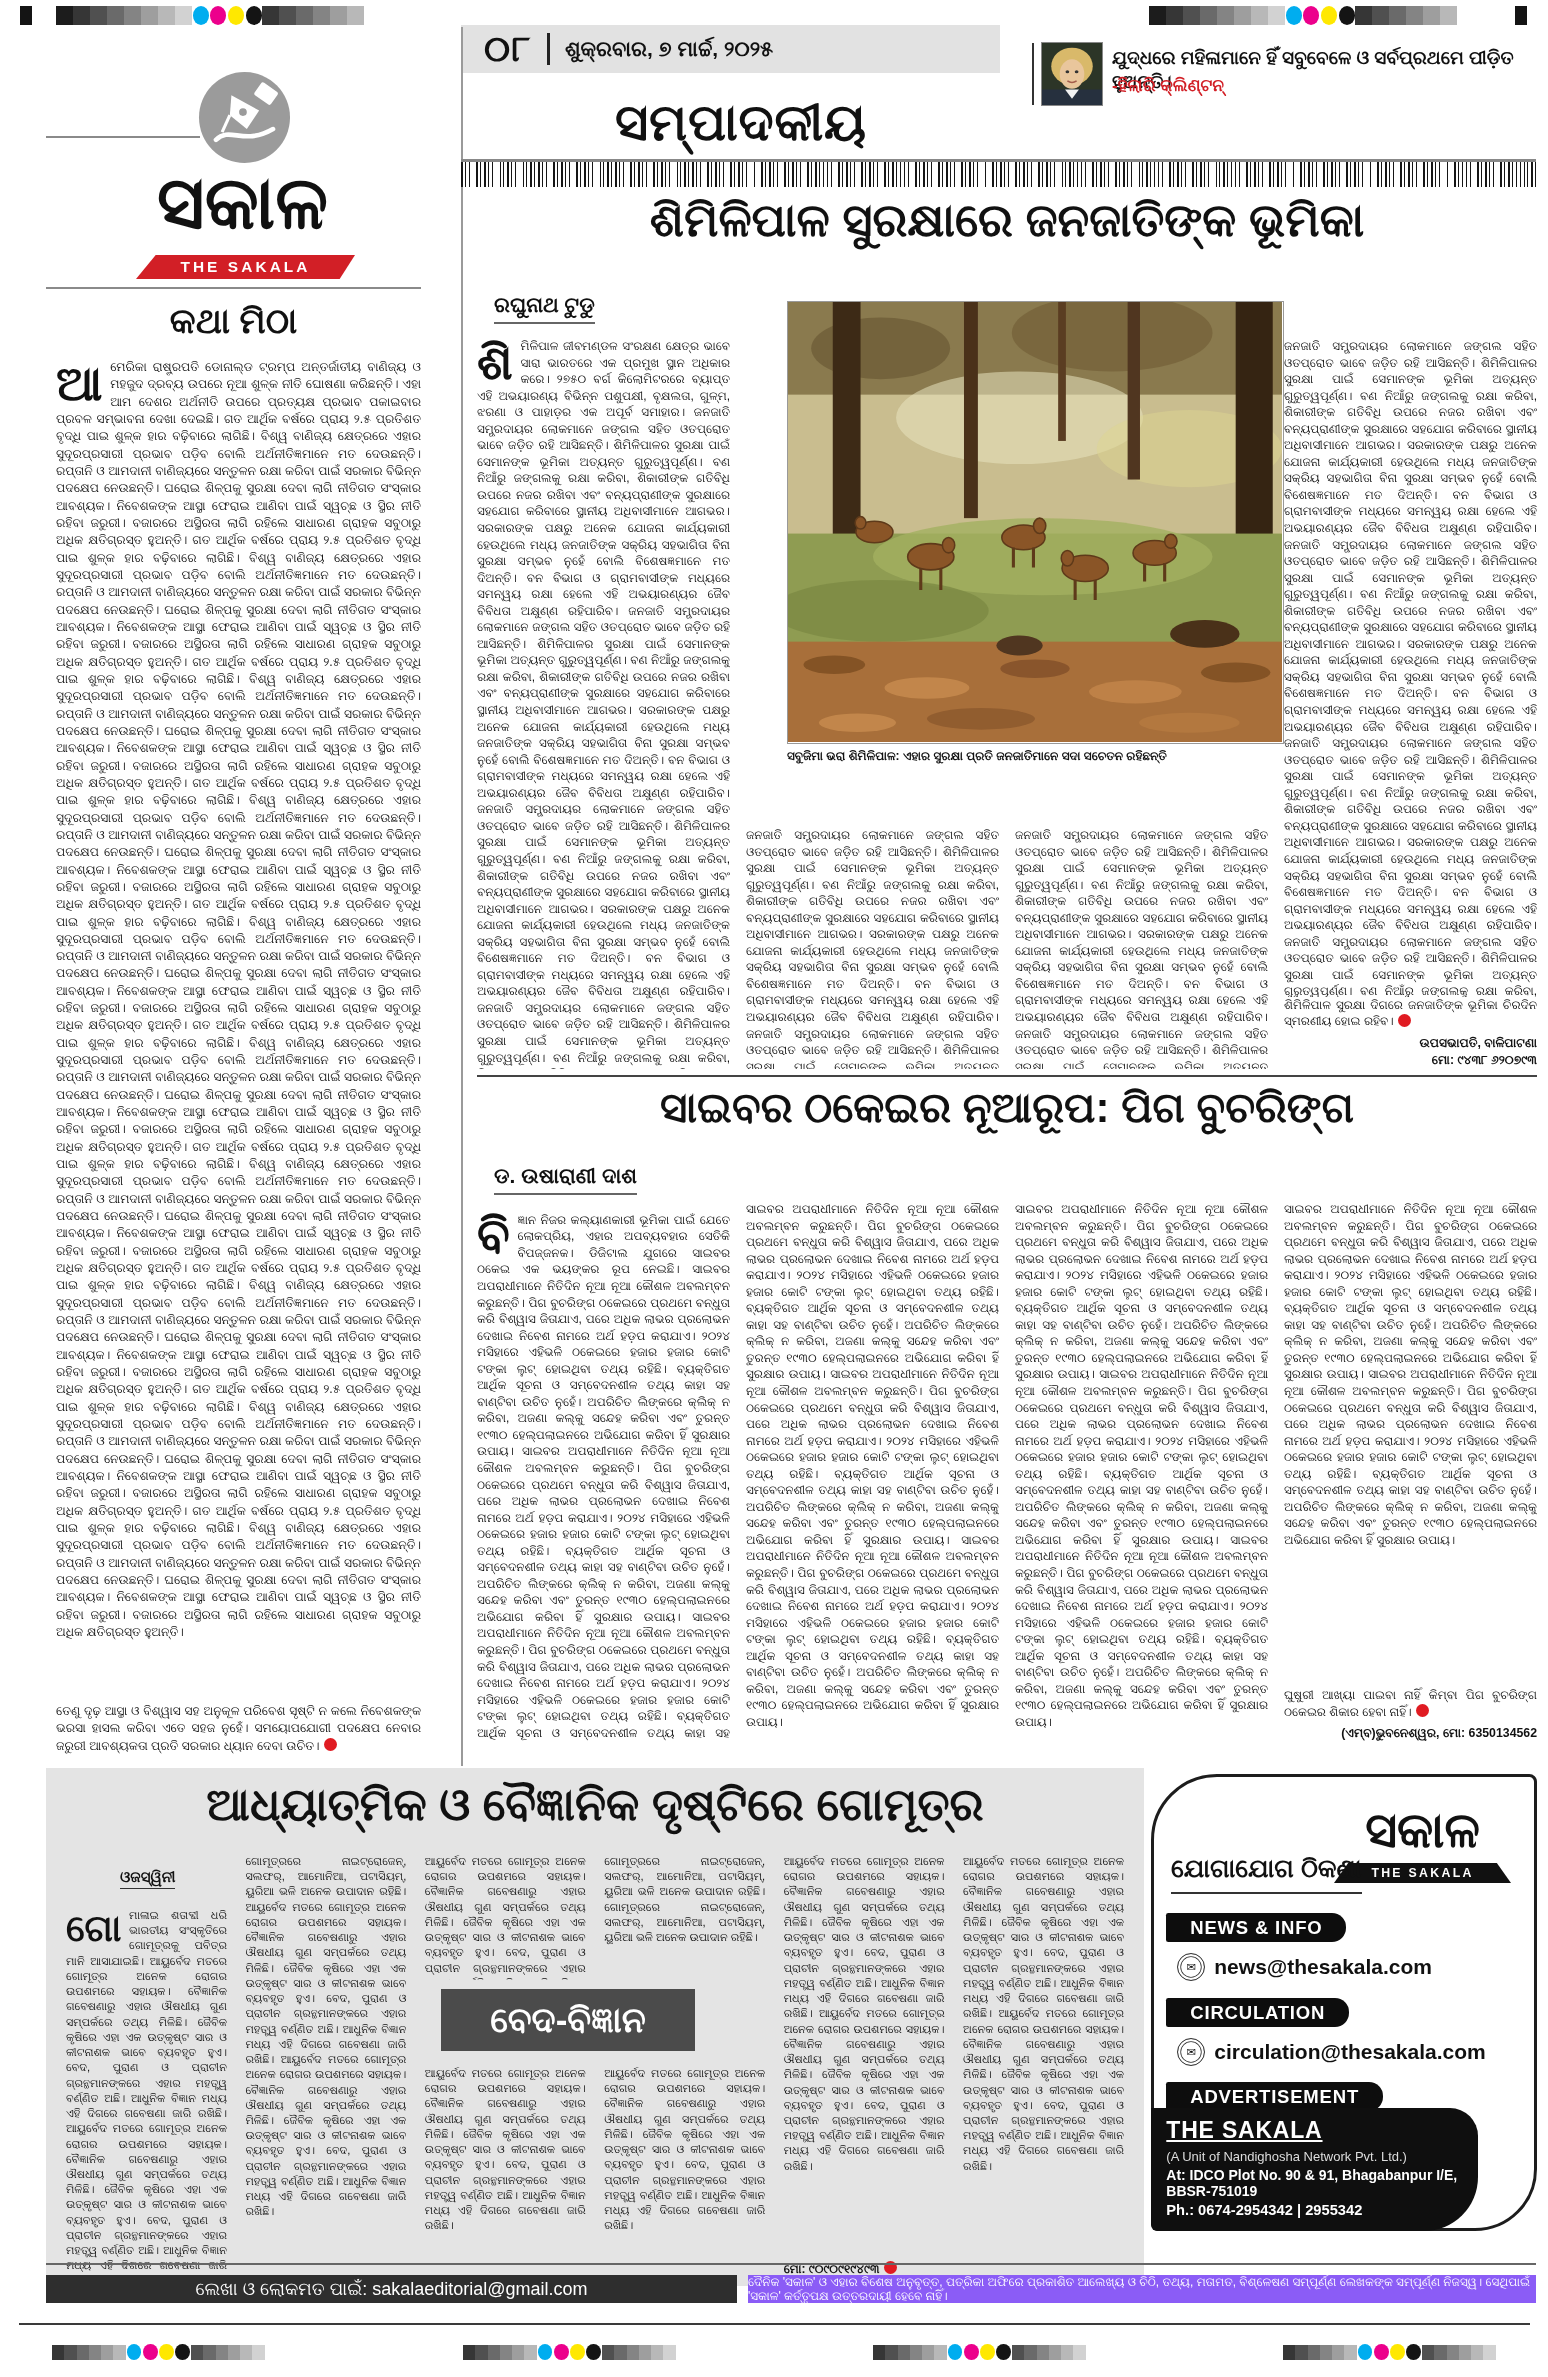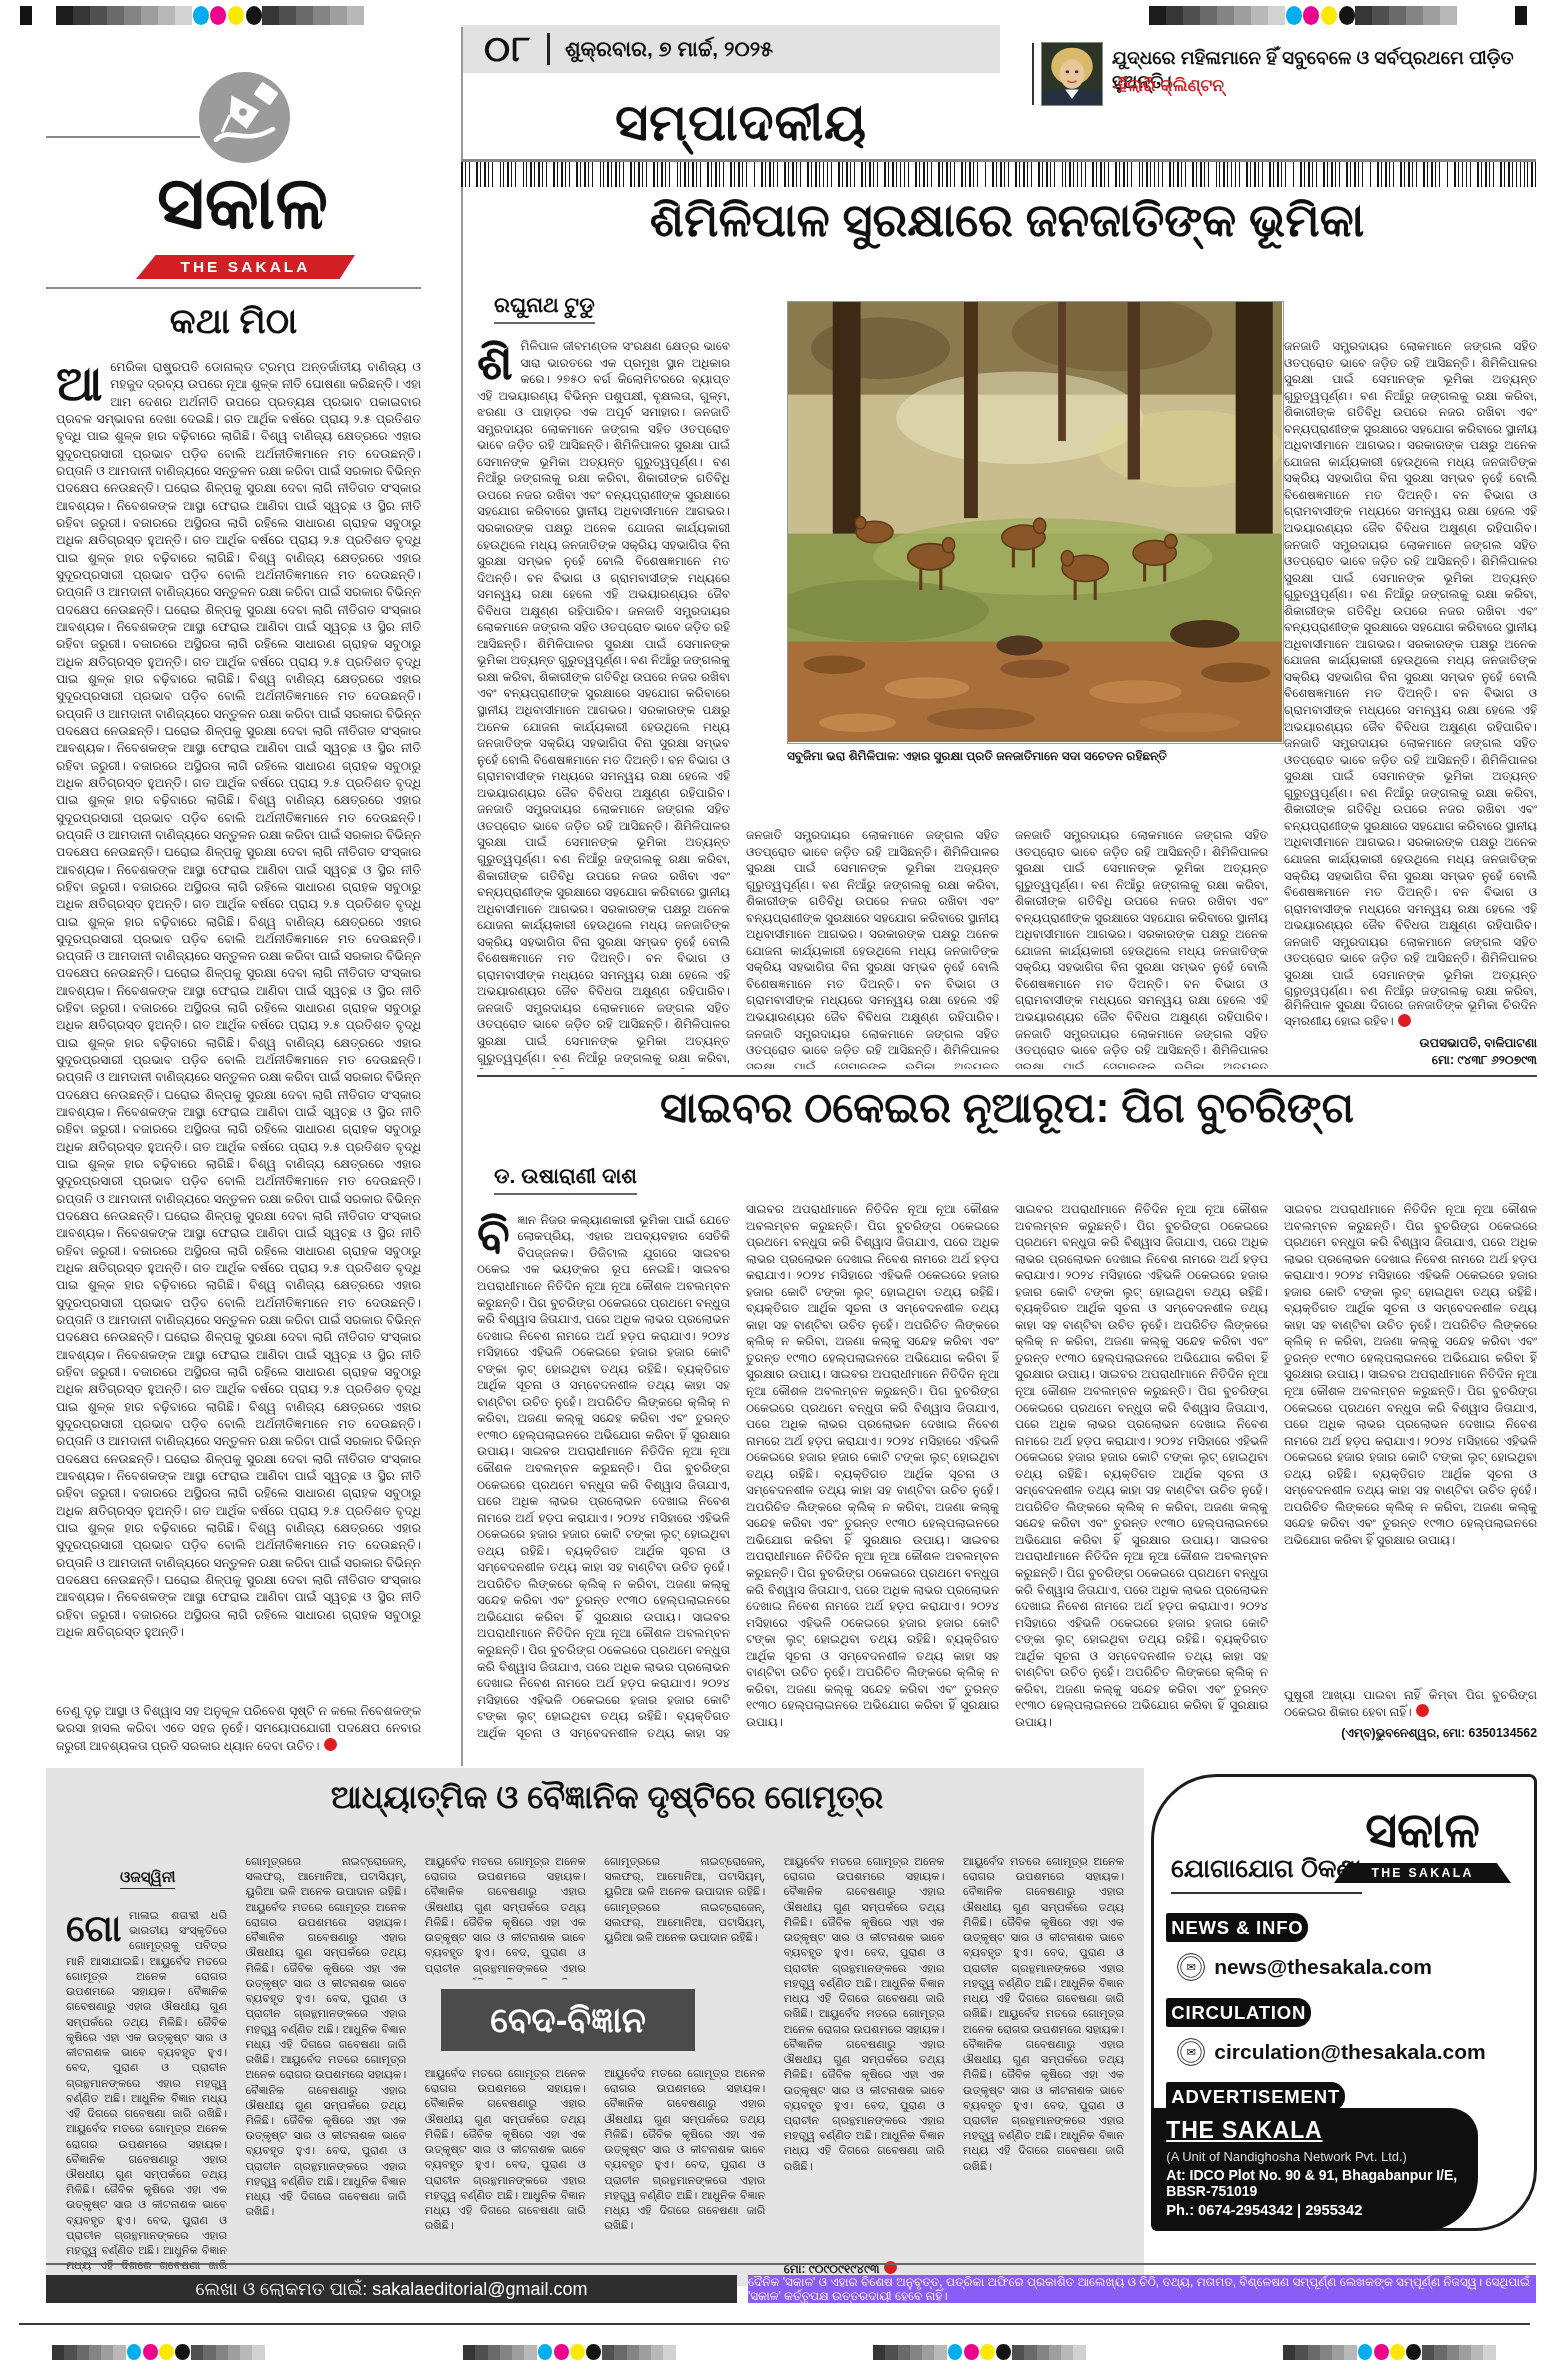--- a/index.html
+++ b/index.html
@@ -63,40 +63,40 @@
   .padphoto{padding-top:489px;}
   .colflow{overflow:hidden;}
   .sig{font-weight:bold;text-align:right;font-size:12.3px;line-height:1.4;margin-top:4.6px;}
 
   .divider{left:477px;top:1075px;width:1060px;height:1.5px;background:#444;}
   .headline2{left:477px;top:1084px;width:1060px;font-size:42px;font-weight:900;text-align:center;}
   .art2body{left:477px;top:1201px;width:1060px;height:541px;}
 
   
   .gomutra{left:46px;top:1768px;width:1098px;height:518px;background:#e4e4e4;}
-  .gtitle{left:12px;top:10.8px;width:100%;font-size:32px;font-weight:900;text-align:center;}
+  .gtitle{left:0;top:10.8px;width:100%;font-size:45px;font-weight:900;text-align:center;}
   .gbyline{left:74px;top:100px;font-size:15px;font-weight:bold;border-bottom:1.5px solid #333;padding-bottom:2px;}
   .gbody{left:20px;top:86px;width:1058px;height:423px;display:flex;gap:18.5px;}
   .gcol{width:161px;font-size:11.2px;line-height:1.36;text-align:justify;overflow:hidden;box-sizing:border-box;height:100%;}
   .gbanner{left:395px;top:221px;width:254px;height:62px;background:#4b4b4b;color:#fff;font-size:35px;font-weight:900;
            display:flex;align-items:center;justify-content:center;}
   .gspacer{height:86px;}
   .gtop{height:126px;overflow:hidden;}
   .gphone{font-weight:bold;font-size:12px;margin-top:3.1px;}
 
   
   .contact{left:1151px;top:1774px;width:386px;height:457px;border:3.1px solid #1d1d1d;
            border-radius:66px 7.7px 62px 7.7px;background:#fff;box-sizing:border-box;}
   .clogo-script{right:23px;top:28px;width:177px;font-size:49px;font-weight:900;text-align:center;line-height:1.05;}
   .clogo-banner{right:23px;top:86px;width:177px;height:20px;background:#111;color:#fff;font-size:12.3px;font-weight:bold;
                 letter-spacing:2.3px;display:flex;align-items:center;justify-content:center;
                 clip-path:polygon(8% 0,92% 0,100% 100%,0 100%);}
   .cheading{left:17px;top:77px;font-size:25.4px;font-weight:900;border-bottom:2.3px solid #333;padding-bottom:7.7px;}
   .badge{left:12.3px;height:29px;background:#0d0d0d;color:#fff;font-size:18.5px;font-weight:900;letter-spacing:0.8px;
-         display:flex;align-items:center;padding:0 5px;border-radius:2.3px 14px 14px 2.3px;}
+         display:flex;align-items:center;padding:0 24px;border-radius:2.3px 14px 14px 2.3px;}
   .emailrow{left:23px;display:flex;align-items:center;gap:9.3px;font-size:21px;font-weight:800;color:#111;}
   .envelope{width:26px;height:26px;border:1.5px solid #333;border-radius:50%;display:flex;align-items:center;
             justify-content:center;font-size:11.6px;box-shadow:inset 0 0 0 2.3px #fff,inset 0 0 0 3.1px #333;}
   .cblack{left:-3.1px;bottom:-3.1px;width:327px;height:123px;background:#0f0f0f;color:#fff;border-radius:0 28px 54px 6.2px;
           padding:9.3px 15.4px;box-sizing:border-box;}
   .cbname{font-size:23px;font-weight:900;text-decoration:underline;letter-spacing:0.8px;}
   .cbunit{font-size:13px;margin-top:4.6px;color:#ddd;}
   .cbaddr{font-size:14px;font-weight:bold;margin-top:3.1px;}
   .cbph{font-size:14.7px;font-weight:bold;margin-top:3.1px;}
 

